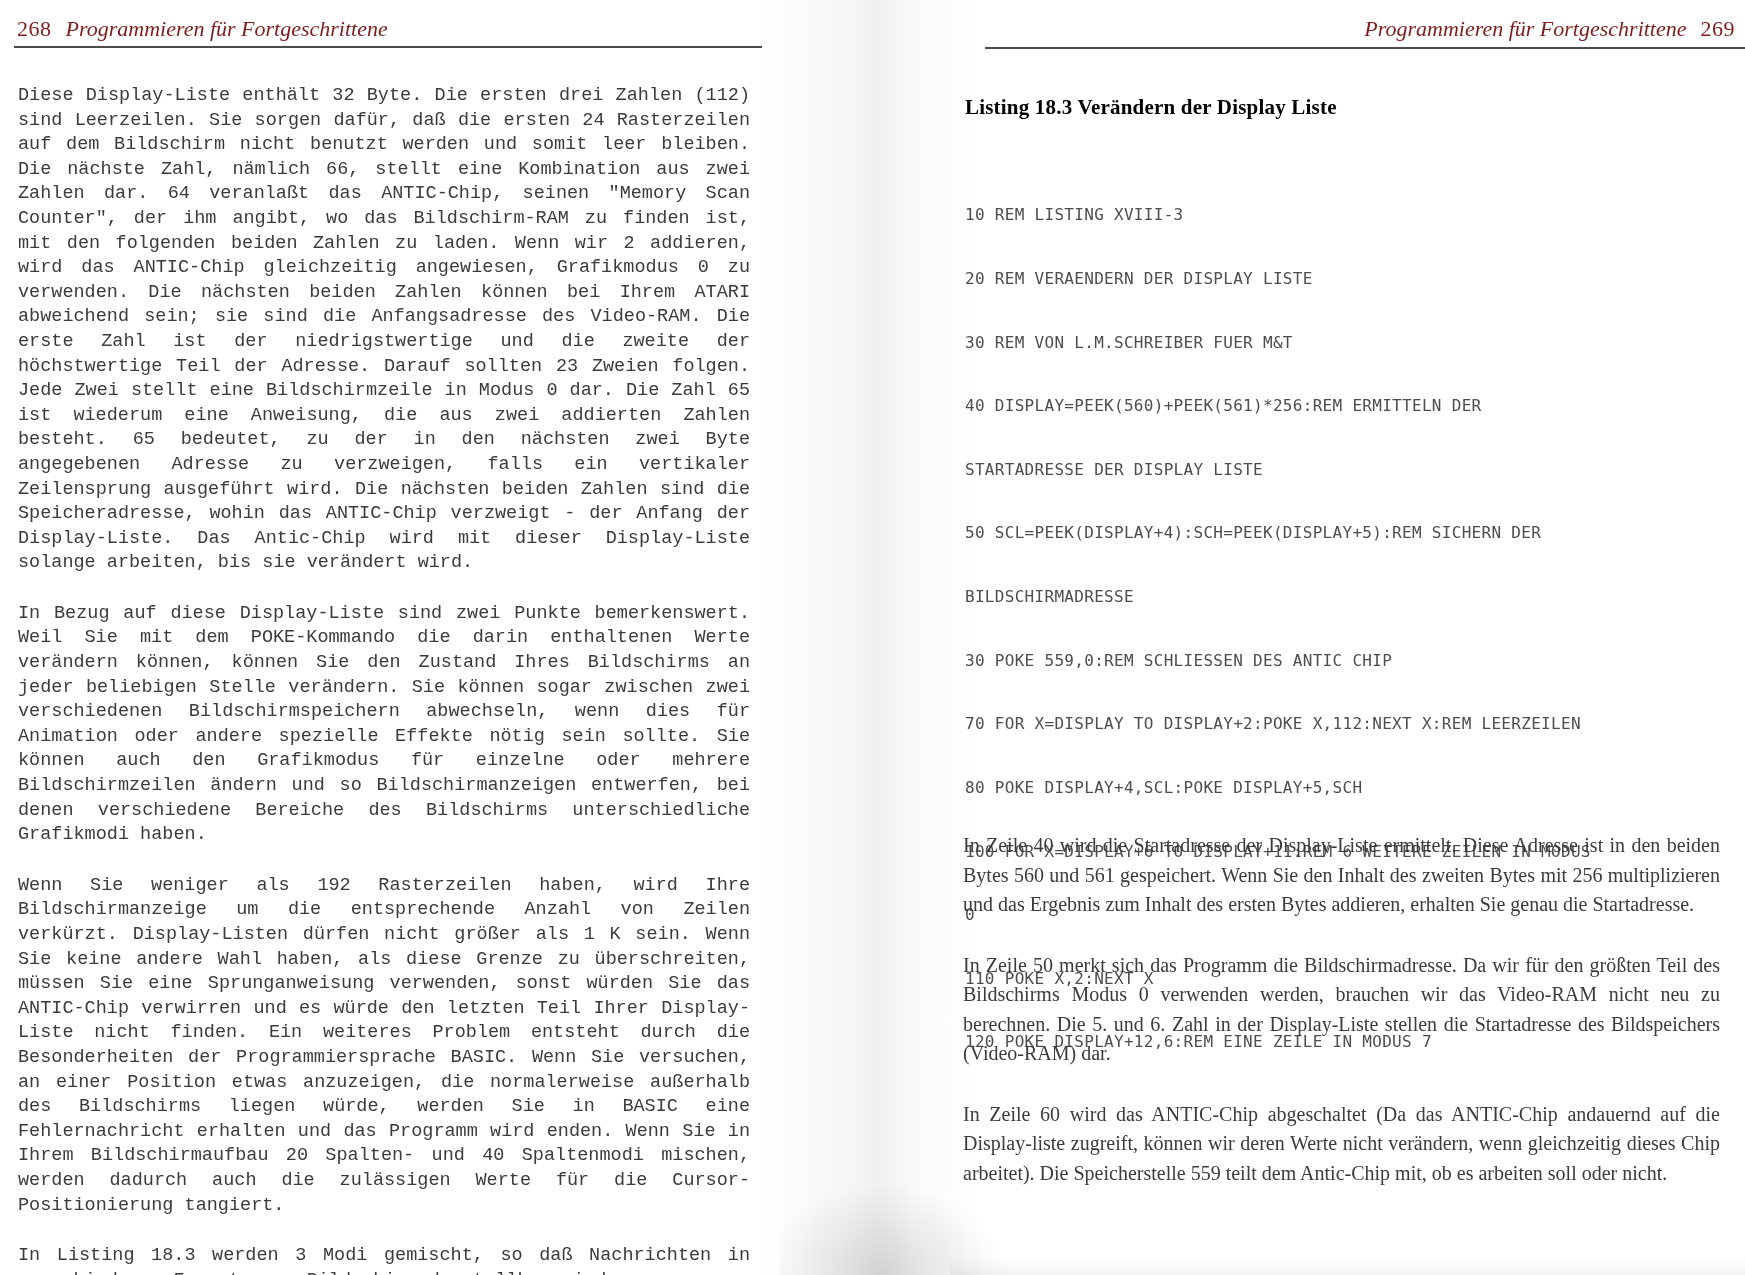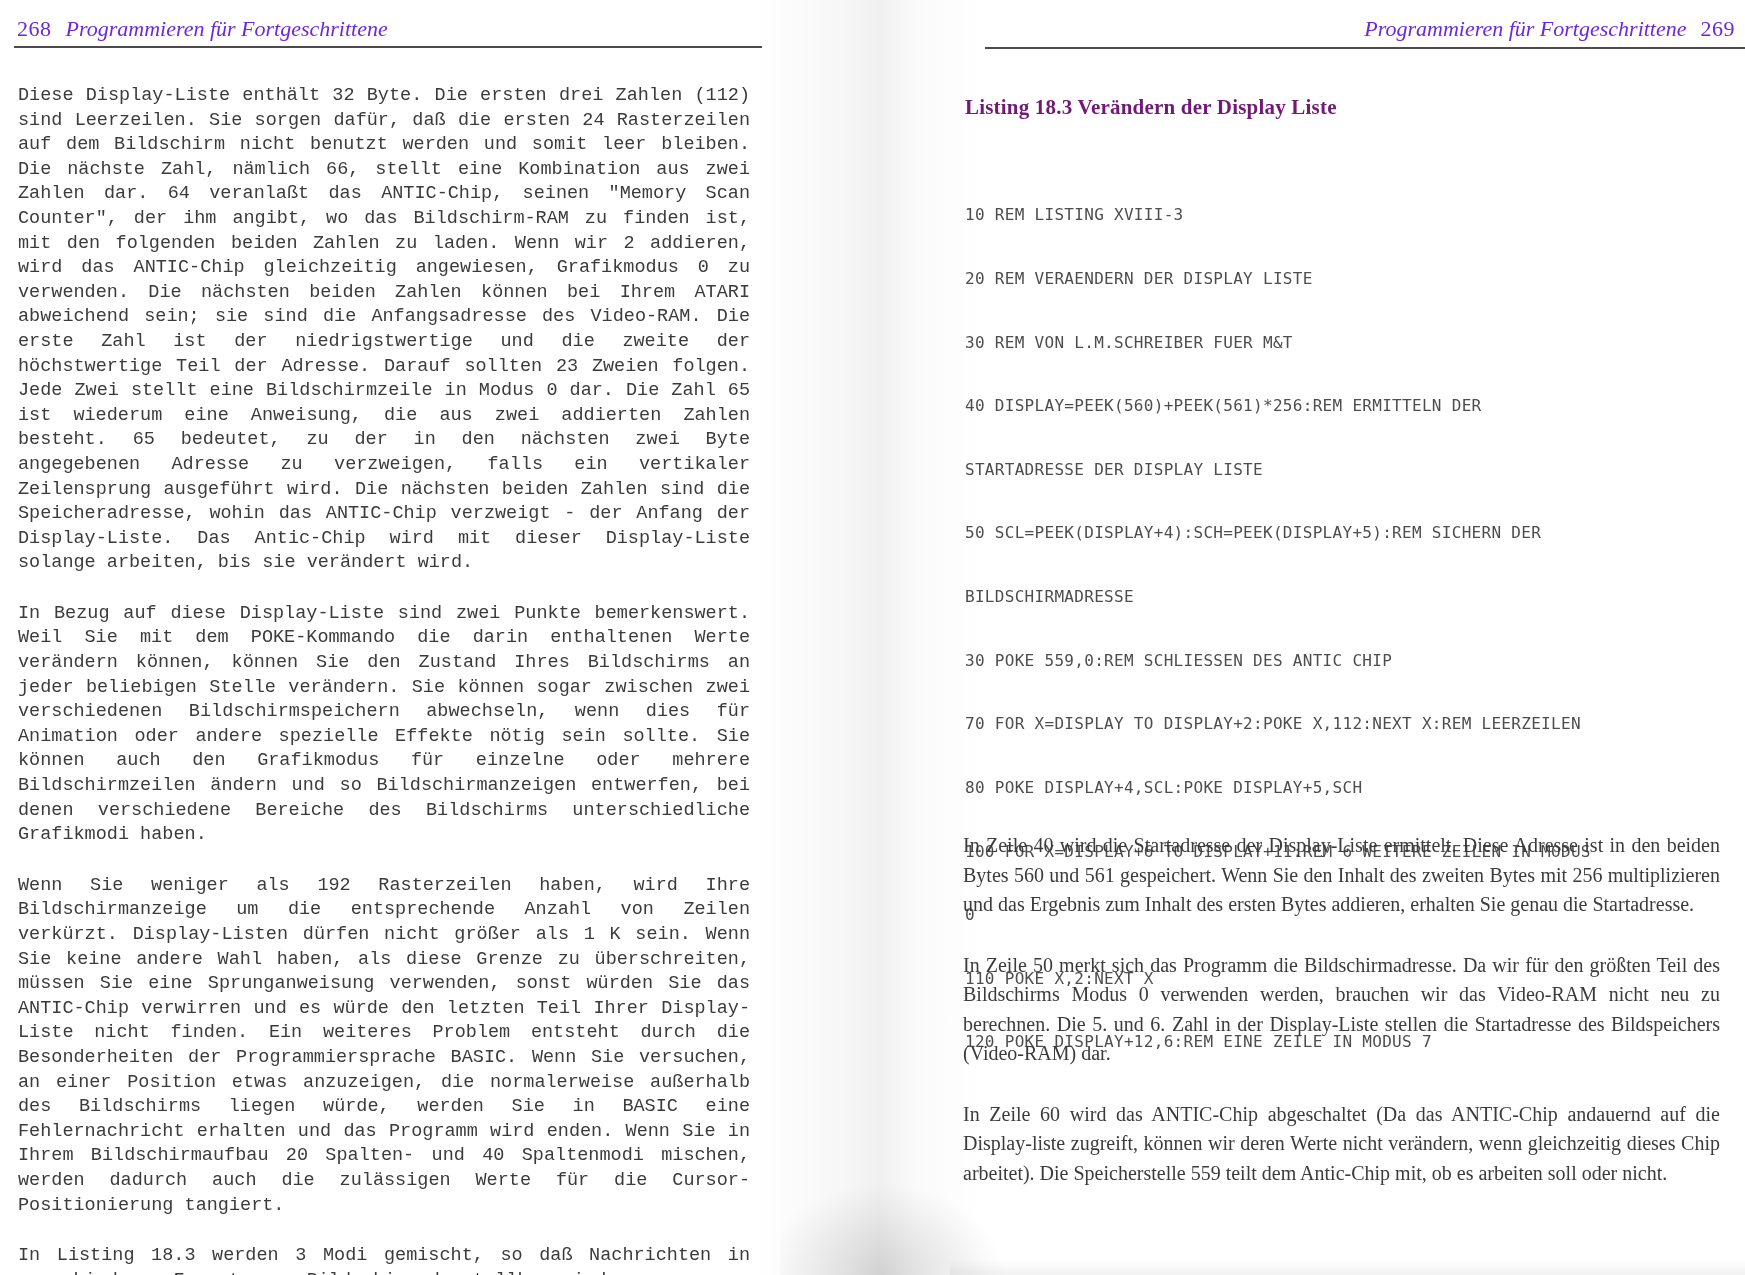--- a/index.html
+++ b/index.html
@@ -29,21 +29,21 @@
   }
   .bottom-shade {
     position: absolute; left: 950px; right: 0; bottom: 0; height: 16px;
     background: linear-gradient(180deg, rgba(0,0,0,0) 0%, rgba(0,0,0,0.05) 100%);
     pointer-events: none;
   }
 
   
   .running-header {
     position: absolute; top: 16px;
-    font-size: 22px; color: #6d28d9;
+    font-size: 22px; color: #7f1d1d;
     display: flex; align-items: baseline; gap: 14px;
     white-space: nowrap;
   }
   .running-header .num { font-style: normal; letter-spacing: 0.5px; }
   .running-header .title { font-style: italic; }
   .header-left  { left: 17px; }
   .header-right { right: 10px; }
 
   .header-rule {
     position: absolute; height: 0;
@@ -55,21 +55,21 @@
   
   .body-left {
     position: absolute; left: 18px; top: 84px; width: 732px;
     font-size: 18.5px; line-height: 24.6px; text-align: justify;
   }
   .body-left p { margin: 0 0 26px 0; font-family: Liberation Mono, monospace; }
 
   
   .listing-heading {
     position: absolute; left: 965px; top: 95px;
-    font-size: 21px; font-weight: bold; color: #701a75;
+    font-size: 21px; font-weight: bold; color: #000000;
     letter-spacing: 0.2px;
   }
 
   .code-listing {
     position: absolute; left: 965px; top: 162px; width: 680px;
     font-family: "DejaVu Sans Mono", monospace;
     font-size: 16px; line-height: 21.2px;
     color: #4d4d4d; letter-spacing: 0.3px;
     white-space: pre;
   }

